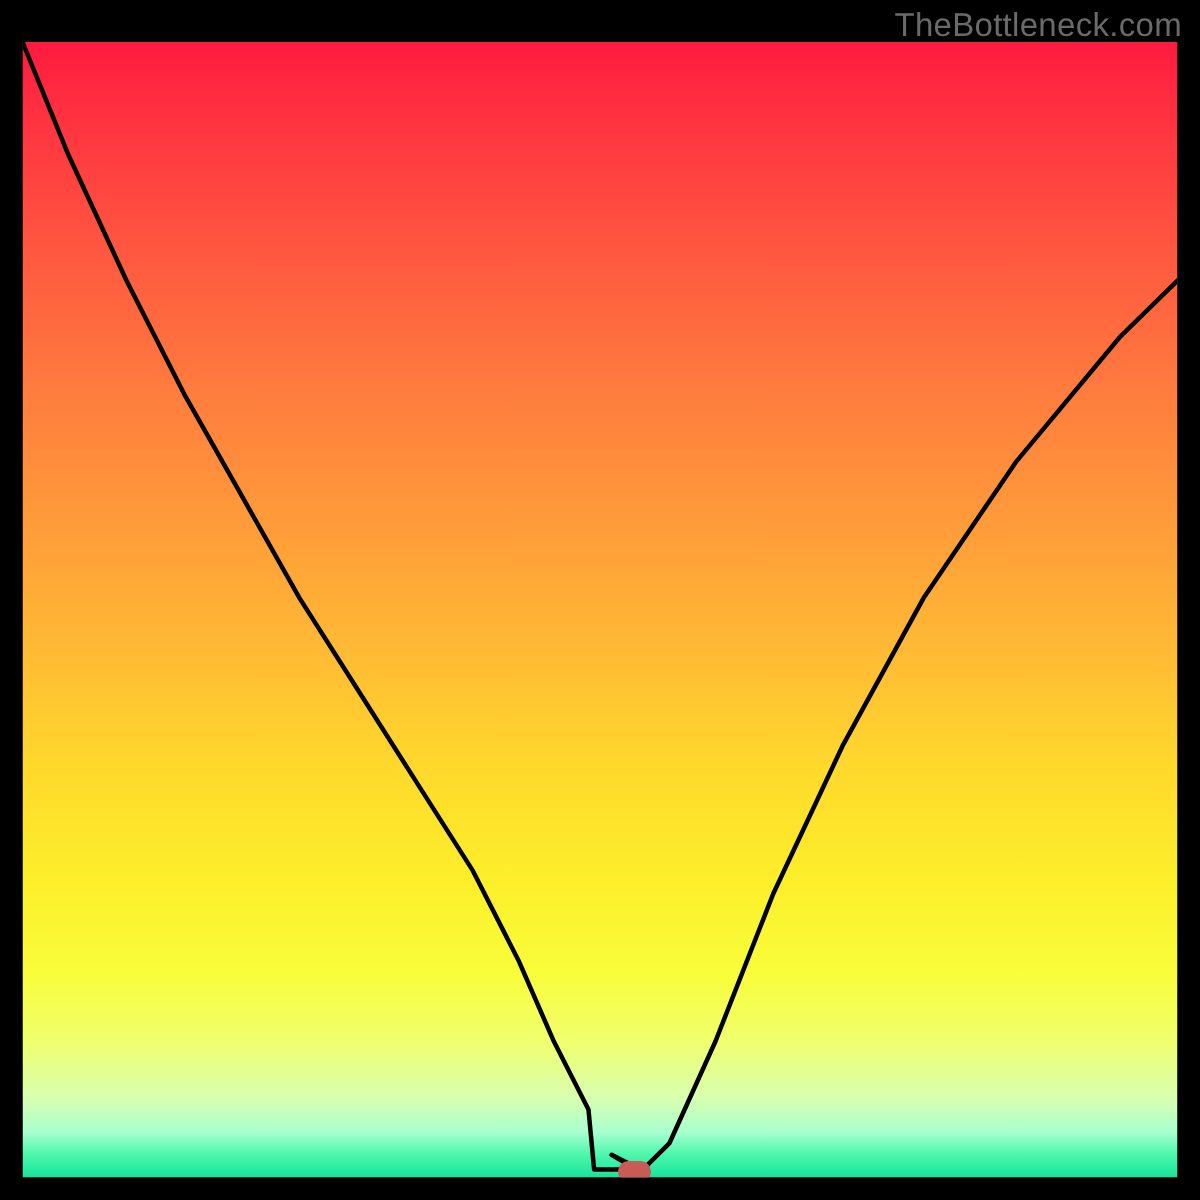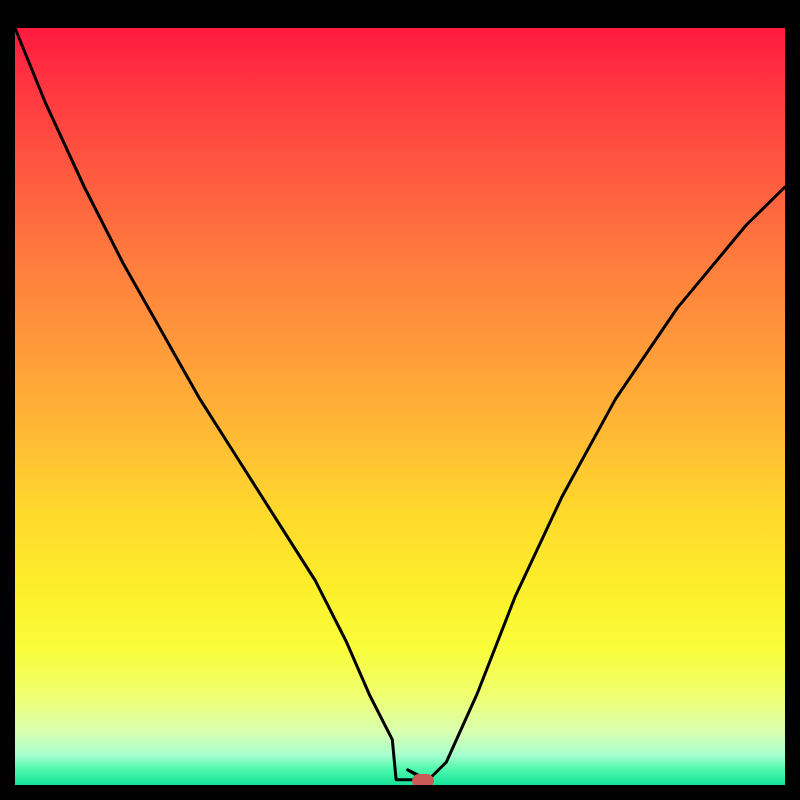--- a/index.html
+++ b/index.html
@@ -74,20 +74,21 @@
     background: #c95a55;
     transform: translate(-50%, -50%);
     z-index: 10;
   }
 </style>
 </head>
 <body>
 
 <div class="frame">
 
+  <div class="watermark">TheBottleneck.com</div>
 
   <div class="plot-area">
 
     <div class="gradient"></div>
 
     <svg class="curve-svg" viewBox="0 0 770 757" preserveAspectRatio="none">
       <path id="curve-path" class="curve-path" d="M 0.0 0.0 L 30.8 75.7 L 69.3 159.0 L 107.8 234.7 L 146.3 302.8 L 184.8 370.9 L 223.3 431.5 L 261.8 492.1 L 300.3 552.6 L 331.1 613.2 L 354.2 666.2 L 377.3 711.6 L 381.1 751.7 L 412.0 751.7 L 392.7 741.9 L 412.0 753.2 L 431.2 734.3 L 462.0 666.2 L 500.5 567.8 L 546.7 469.3 L 600.6 370.9 L 662.2 280.1 L 731.5 196.8 L 770.0 159.0 "></path>
     </svg>
 
     <div id="marker" class="marker" style="left: 408.1px; top: 753.215px;"></div>

